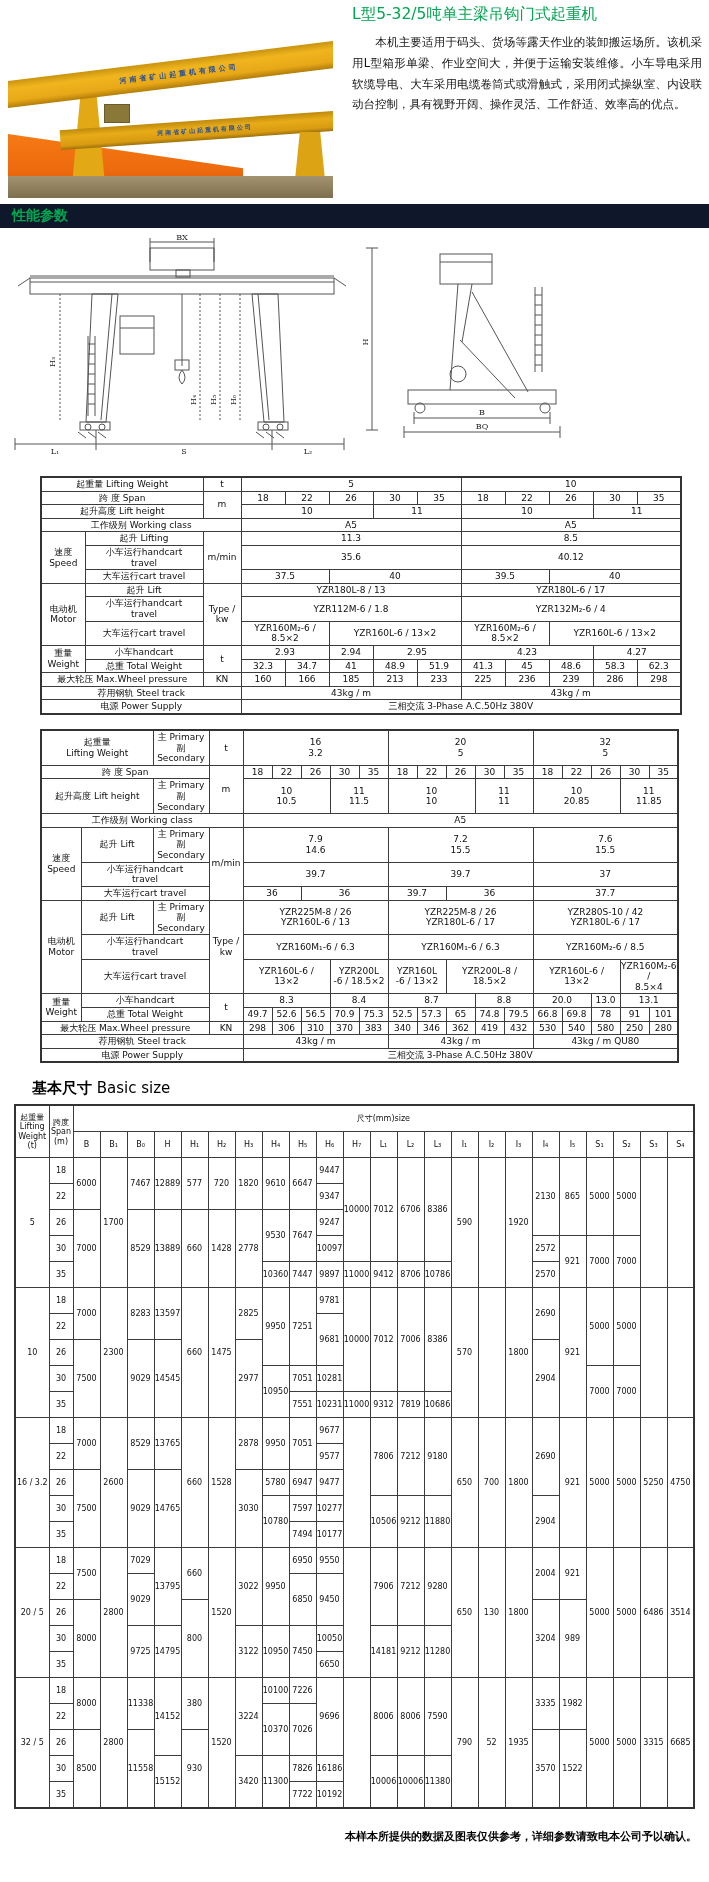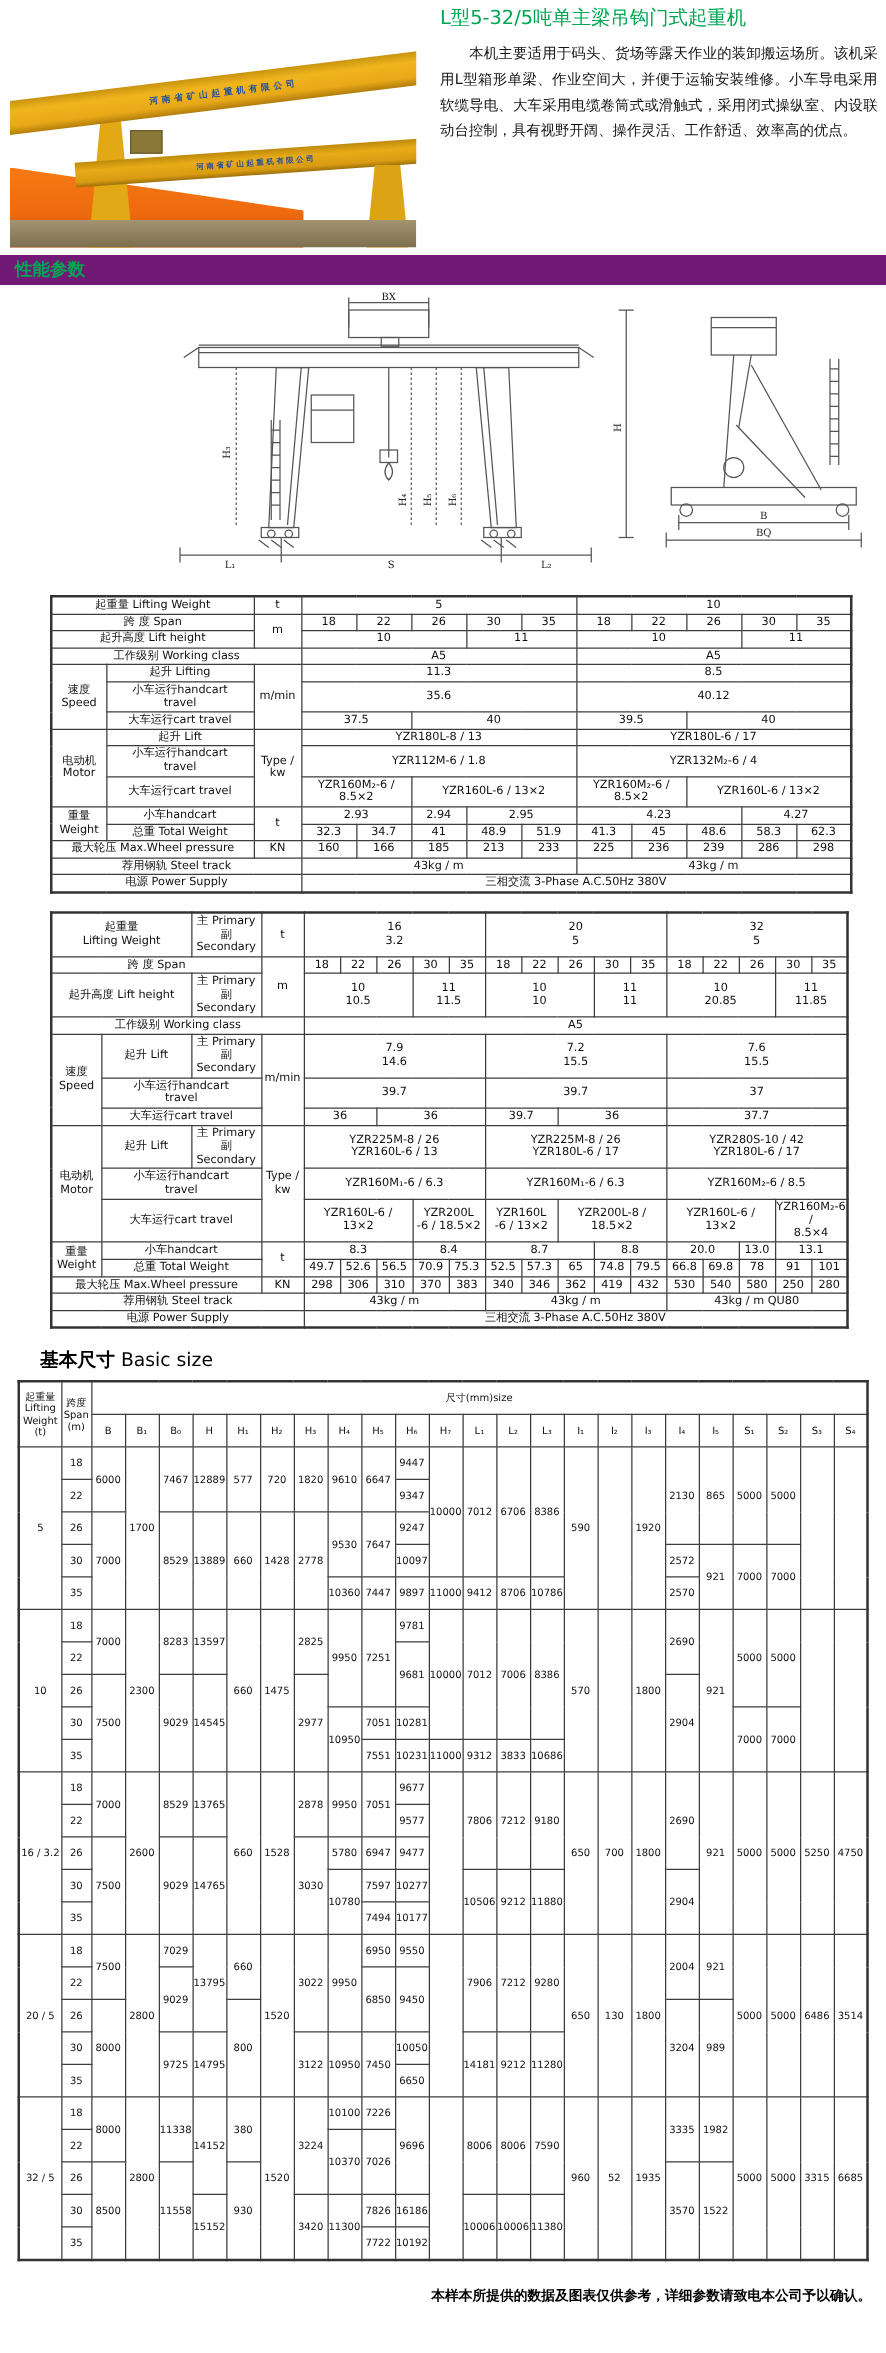--- a/index.html
+++ b/index.html
@@ -34,24 +34,24 @@
   .cab1{position:absolute;left:96px;top:96px;width:24px;height:17px;background:#8a7838;border:1px solid #6b5b28;}
   .orange-girder{
     position:absolute;left:0;top:126px;width:235px;height:66px;
     background:linear-gradient(180deg,#f57a14 0%,#ee6a0e 55%,#d14f06 100%);
     clip-path:polygon(0 0,100% 52%,100% 100%,0 100%);
   }
   .titleblock{position:absolute;left:352px;top:2px;width:350px;}
   .title{color:#00a651;font-size:15.5px;font-weight:normal;line-height:1.3;margin:2px 0 8px 0;}
   .intro{font-size:11.5px;line-height:1.8;text-align:justify;color:#141414;}
   
-  .banner{height:24px;background:#701a75;display:flex;align-items:center;margin-top:0;text-align:center;}
+  .banner{height:24px;background:#0f172a;display:flex;align-items:center;margin-top:0;text-align:center;}
   .banner span{color:#00a651;font-weight:bold;font-size:14px;padding-left:12px;}
   
-  .drawingwrap{text-align:right;padding:4px 0 0 0;}
+  .drawingwrap{text-align:left;padding:4px 0 0 0;}
   svg text{font-family:"DejaVu Serif","Liberation Serif",serif;font-size:8px;fill:#222;}
   
   .h2{margin:10px 0 5px 38px;font-size:15px;color:#000;}
   .h2 .zh{font-weight:bold;}
   .h2 .en{font-weight:normal;}
   .h2b{margin:16px 0 6px 32px;}
   
   table{border-collapse:collapse;table-layout:fixed;border:2px solid #333;}
   td{border:1px solid #3c3c3c;text-align:center;vertical-align:middle;
      white-space:pre-line;padding:1px 0;line-height:1.18;font-size:9px;color:#101010;}
@@ -708,21 +708,21 @@
           <td>10281</td>
           <td rowspan="2">7000</td>
           <td rowspan="2">7000</td>
         </tr>
         <tr>
           <td>35</td>
           <td>7551</td>
           <td>10231</td>
           <td>11000</td>
           <td>9312</td>
-          <td>3833</td>
+          <td>7819</td>
           <td>10686</td>
         </tr>
         <tr>
           <td rowspan="5">16 / 3.2</td>
           <td>18</td>
           <td rowspan="2">7000</td>
           <td rowspan="5">2600</td>
           <td rowspan="2">8529</td>
           <td rowspan="2">13765</td>
           <td rowspan="5">660</td>
@@ -840,21 +840,21 @@
           <td rowspan="2">380</td>
           <td rowspan="5">1520</td>
           <td rowspan="3">3224</td>
           <td>10100</td>
           <td>7226</td>
           <td rowspan="3">9696</td>
           <td rowspan="5"></td>
           <td rowspan="3">8006</td>
           <td rowspan="3">8006</td>
           <td rowspan="3">7590</td>
-          <td rowspan="5">960</td>
+          <td rowspan="5">790</td>
           <td rowspan="5">52</td>
           <td rowspan="5">1935</td>
           <td rowspan="2">3335</td>
           <td rowspan="2">1982</td>
           <td rowspan="5">5000</td>
           <td rowspan="5">5000</td>
           <td rowspan="5">3315</td>
           <td rowspan="5">6685</td>
         </tr>
         <tr>

